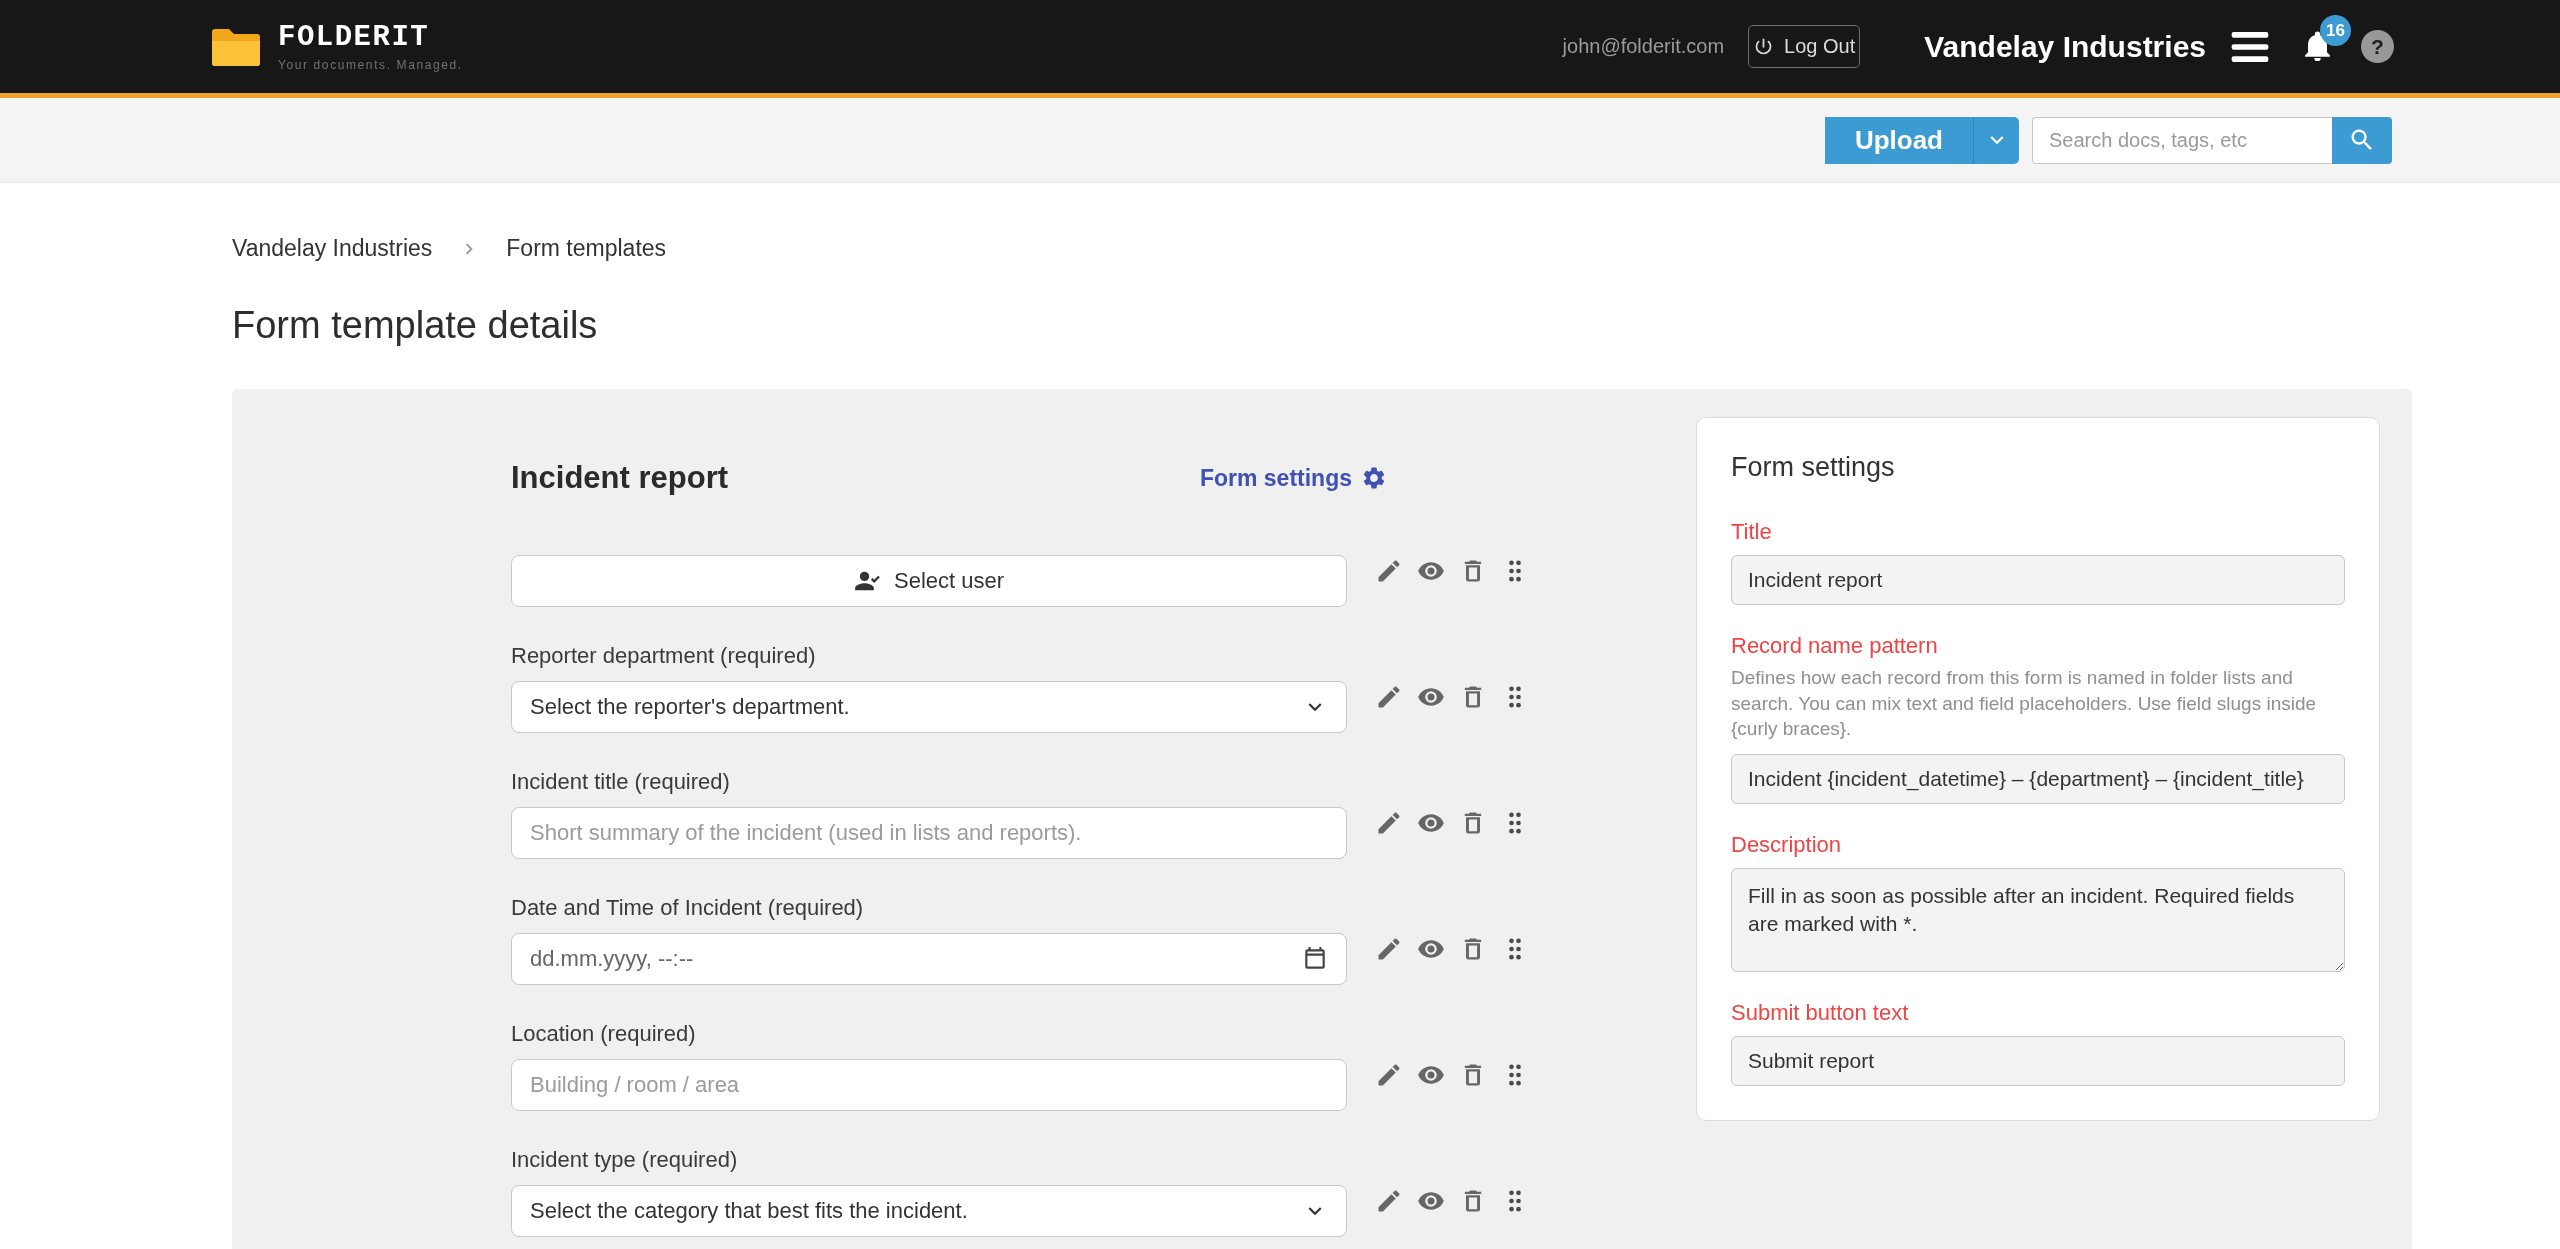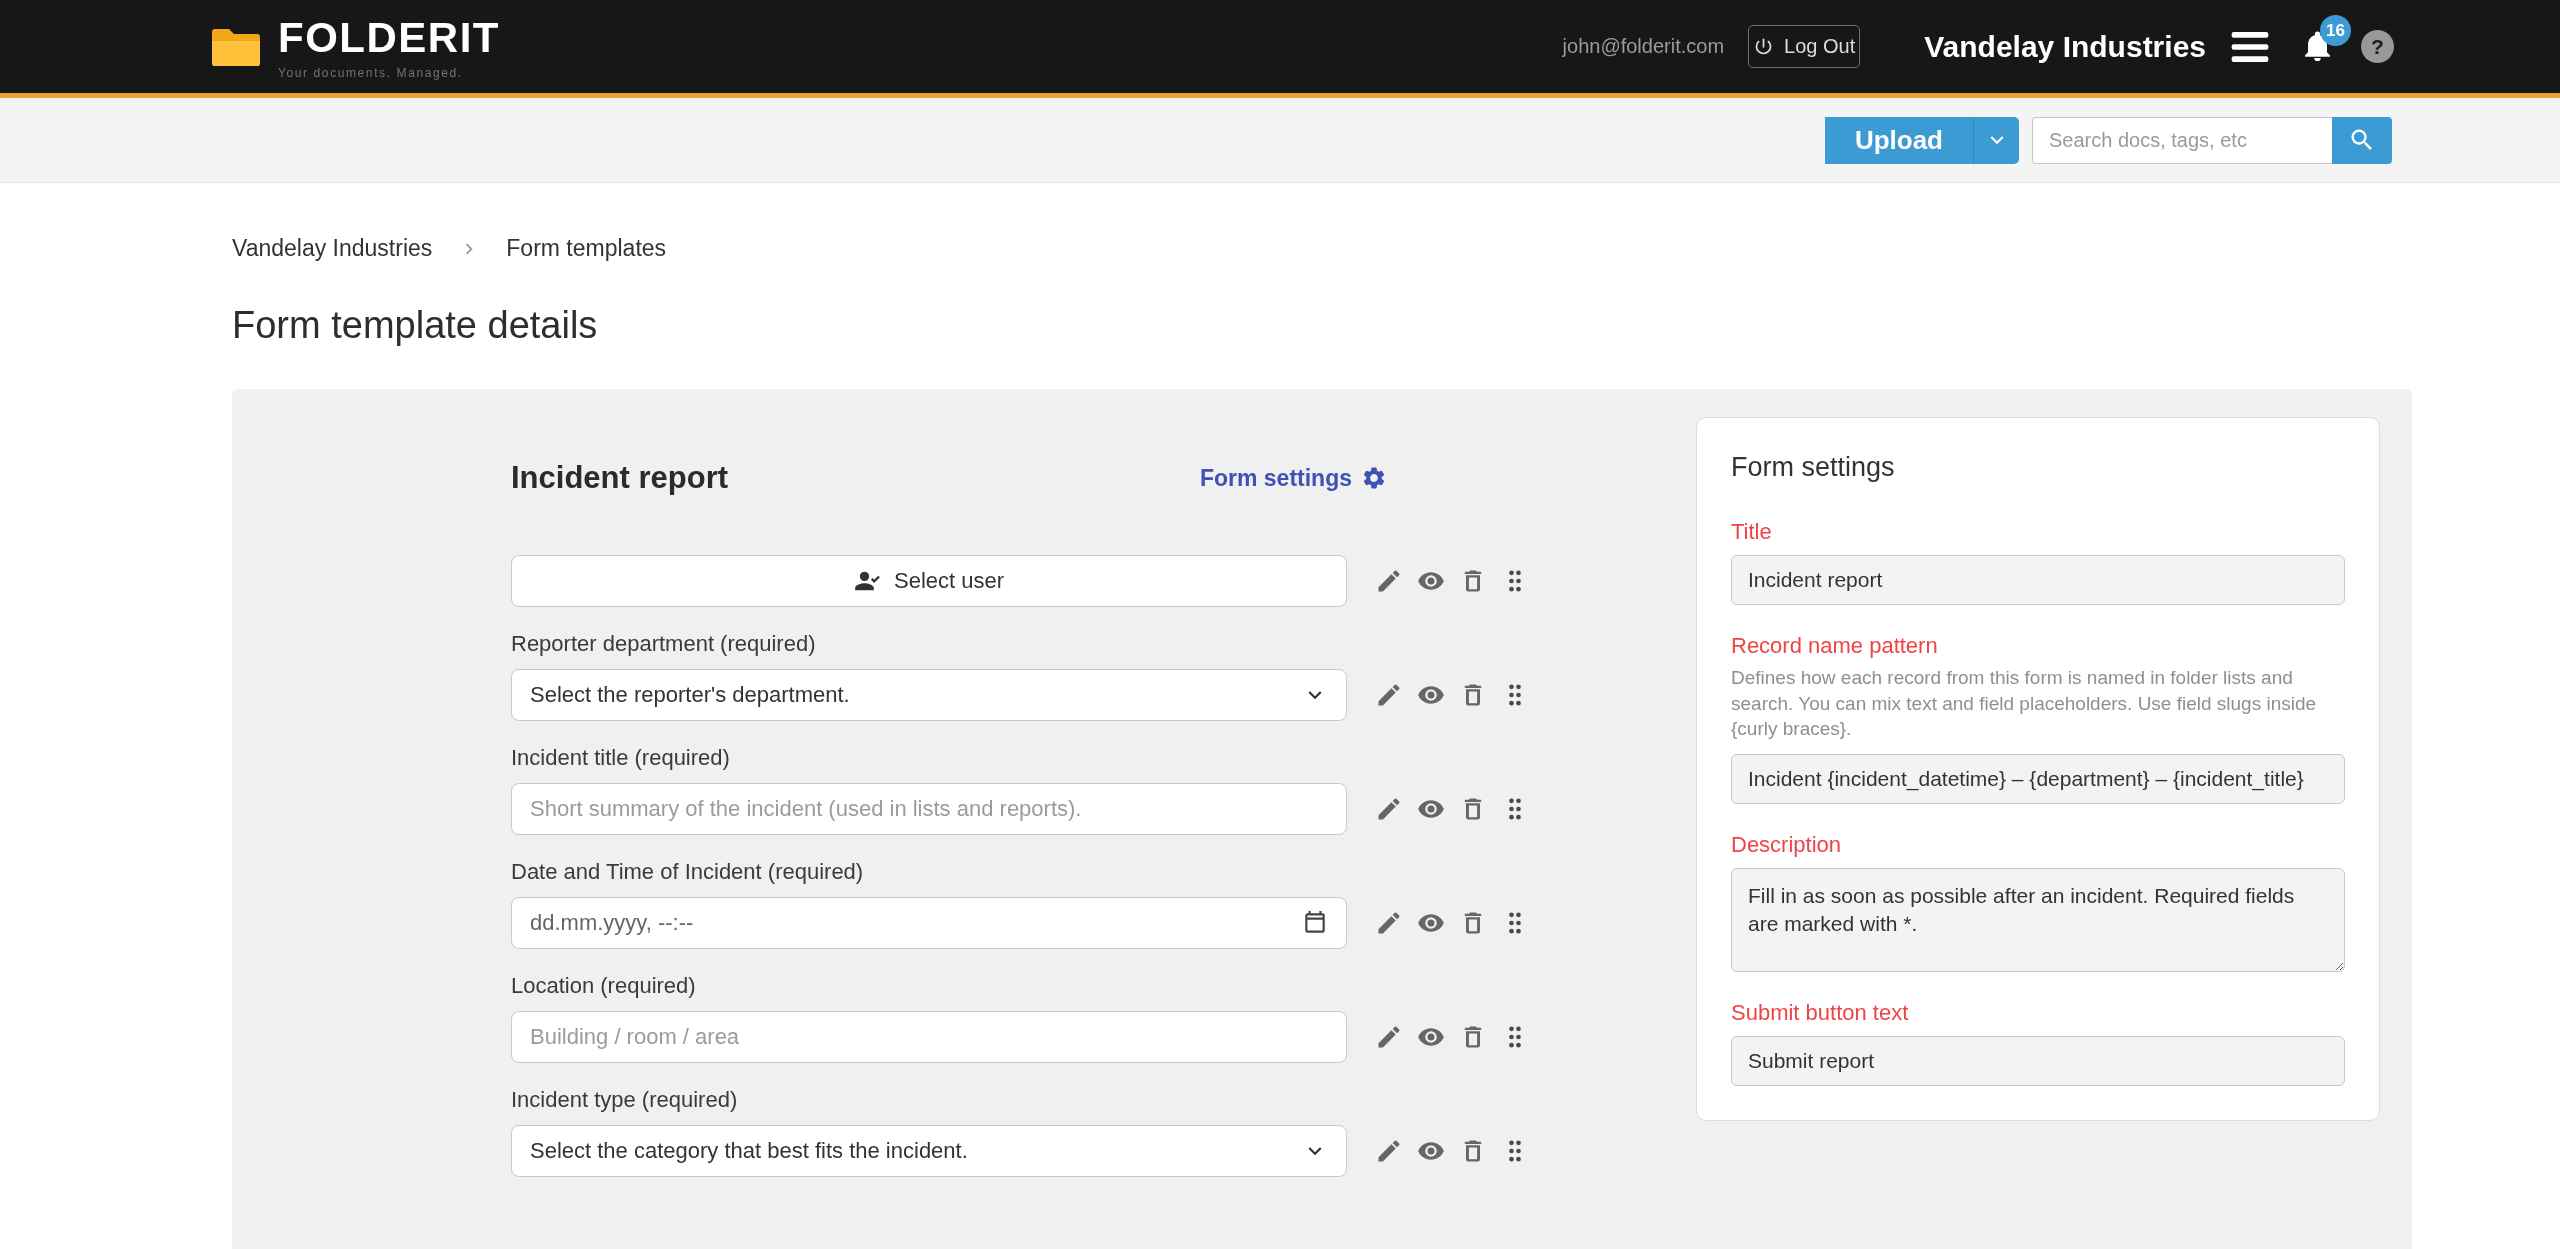--- a/index.html
+++ b/index.html
@@ -16,21 +16,21 @@
     height: 98px;
     background: #171717;
     border-bottom: 5px solid #f0a32a;
     display: flex;
     align-items: center;
     padding: 0 166px 0 210px;
   }
   .logo { display: flex; align-items: center; gap: 16px; cursor: pointer; }
   .folder-icon svg { width: 52px; height: 44px; }
   .brand {
-    color: #ffffff; font-size: 42px; font-weight: 700; letter-spacing: 1.5px;
+    color: #ffffff; font-size: 29px; font-weight: 700; letter-spacing: 1.5px; font-family: Liberation Mono, monospace;
   }
   .tagline {
     color: #737373; font-size: 12px; letter-spacing: 1.6px; margin-top: 4px;
   }
   .topbar-right { margin-left: auto; display: flex; align-items: center; gap: 24px; }
   .email { color: #9b9b9b; font-size: 20px; }
   .logout {
     background: transparent; border: 1px solid #6f6f6f; border-radius: 5px;
     color: #dcdcdc; font-size: 20px; font-family: inherit;
     padding: 9px 4px; display: flex; align-items: center; gap: 10px; cursor: pointer;
@@ -120,21 +120,21 @@
     height: 42px; margin-bottom: 56px;
   }
   .fb-header h2 { font-size: 31px; font-weight: 700; color: #2b2b2b; }
   .settings-link {
     display: flex; align-items: center; gap: 9px; cursor: pointer;
     color: #3f51b5; font-size: 23px; font-weight: 700; text-decoration: none;
   }
   .settings-link svg { width: 26px; height: 26px; fill: #3f51b5; }
 
   .field-label { font-size: 22px; color: #3a3a3a; margin-bottom: 12px; height: 26px; }
-  .field-main { display: flex; align-items: center; margin-bottom: 24px; }
+  .field-main { display: flex; align-items: flex-start; margin-bottom: 36px; }
   .input-box {
     width: 876px; height: 52px;
     background: #ffffff; border: 1px solid #c9c9c9; border-radius: 8px;
     font-family: inherit; font-size: 22px; color: #333;
     padding: 0 18px; display: flex; align-items: center;
   }
   input.input-box { display: block; line-height: 50px; outline: none; }
   input.input-box::placeholder { color: #9b9b9b; }
   .user-box { justify-content: center; gap: 12px; cursor: pointer; }
   .user-box svg { width: 28px; height: 28px; fill: #333; }

